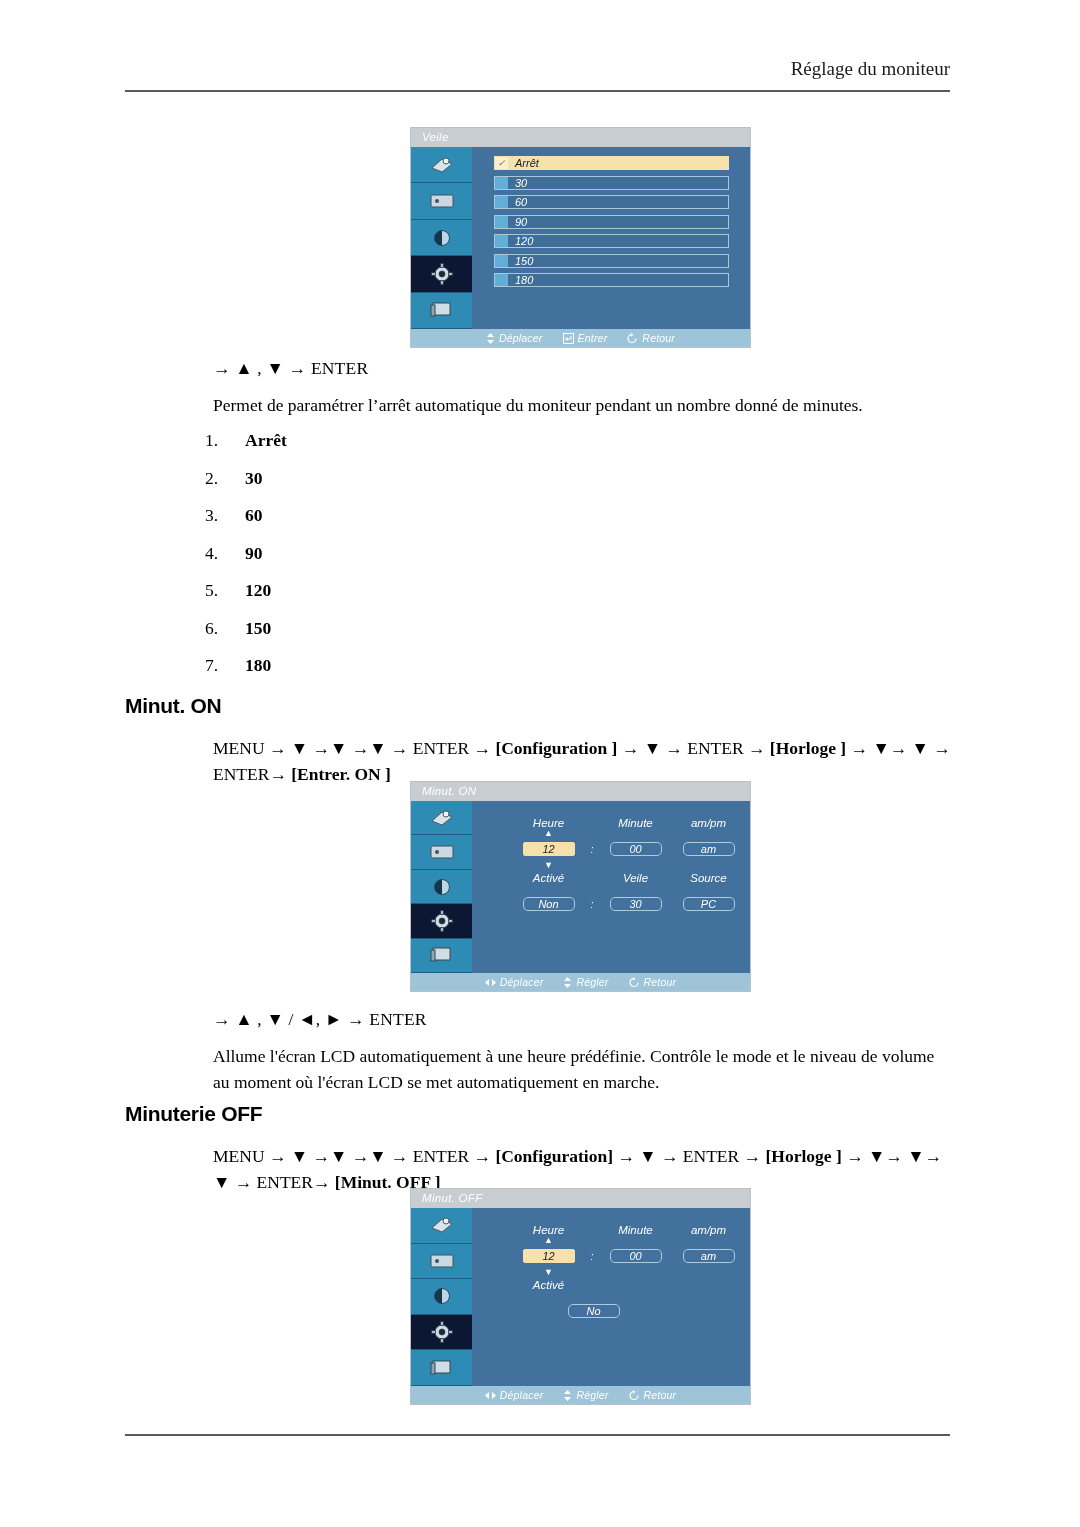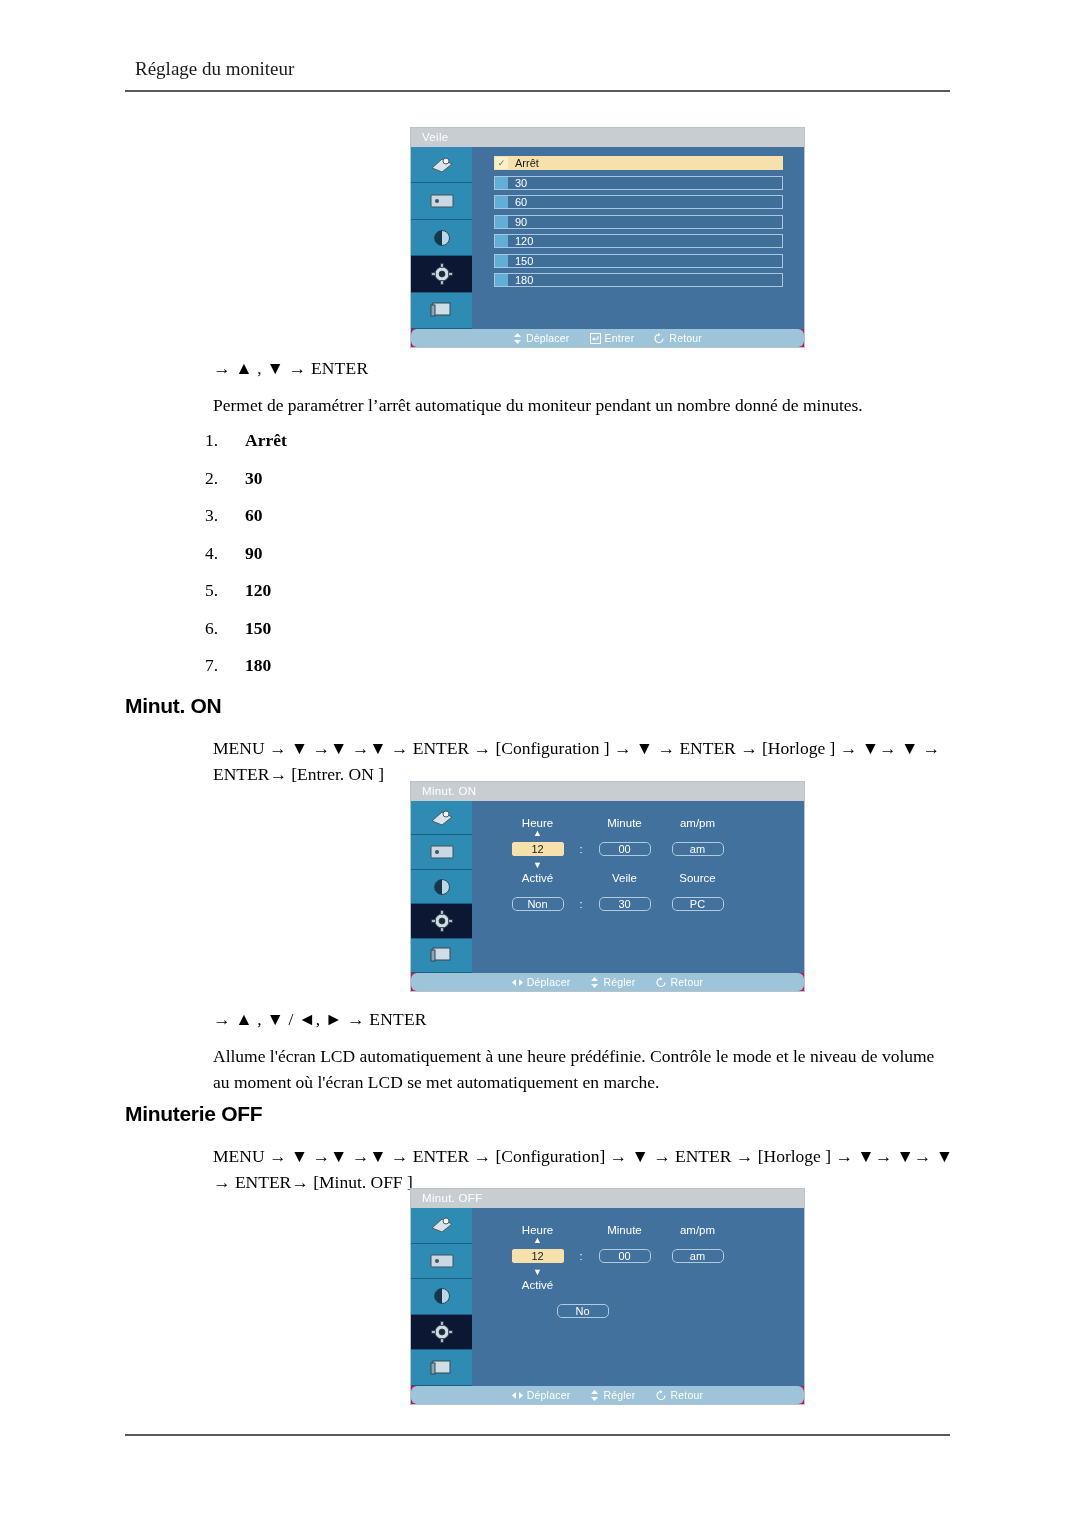--- a/index.html
+++ b/index.html
@@ -12,24 +12,24 @@
     height: 1527px;
     position: relative;
     font-family: "Liberation Serif", serif;
     color: #000000;
     overflow: hidden;
   }
 
   
   .page-header {
     position: absolute;
-    left: 135px;
+    left: 125px;
     top: 58px;
     width: 825px;
-    text-align: left;
+    text-align: right;
     font-family: "Liberation Serif", serif;
     font-size: 19px;
     color: #1a1a1a;
   }
   .rule-top {
     position: absolute;
     left: 125px;
     top: 90px;
     width: 825px;
     height: 0;
@@ -46,21 +46,21 @@
 
   
   .txt {
     position: absolute;
     font-family: "Liberation Serif", serif;
     font-size: 17.5px;
     line-height: 26px;
     color: #000;
   }
   .keyline { letter-spacing: 0.2px; }
-  .b { font-weight: normal; }
+  .b { font-weight: bold; }
 
   .section-title {
     position: absolute;
     left: 125px;
     font-family: "Liberation Sans", sans-serif;
     font-weight: bold;
     font-size: 21px;
     color: #000;
     letter-spacing: -0.3px;
   }
@@ -84,24 +84,25 @@
     flex: none;
     color: #000;
   }
   .num-row .val {
     font-weight: bold;
   }
 
   
   .osd {
     position: absolute;
-    width: 393px;
+    width: 339px;
     background: #be185d;
     box-shadow: 0 0 0 1px #b9c2c9;
     font-family: "Liberation Sans", sans-serif;
+    font-style: italic;
   }
   .osd-title {
     height: 19px;
     background: #C8CDD2;
     color: #ffffff;
     font-size: 11.5px;
     line-height: 19px;
     padding-left: 11px;
     letter-spacing: 0.3px;
     box-sizing: border-box;
@@ -139,21 +140,20 @@
     height: 18px;
     background: #9DC4D8;
     color: #ffffff;
     font-size: 10.5px;
     line-height: 18px;
     display: flex;
     align-items: center;
     justify-content: center;
     gap: 20px;
     letter-spacing: 0.2px;
-    border-radius: 6px;
   }
   .foot-item { display: inline-flex; align-items: center; gap: 4px; }
   .foot-item svg { display:block; }
 
   
   .opt-list {
     padding: 9px 21px 8px 22px;
     display: flex;
     flex-direction: column;
     gap: 5.5px;
@@ -194,21 +194,21 @@
 
   
   .timer-wrap {
     position: relative;
     height: 100%;
     padding: 16px 0 0 0;
   }
   .timer-row {
     display: flex;
     align-items: center;
-    padding-left: 29px;
+    padding-left: 40px;
   }
   .tcell {
     width: 73px;
     flex: none;
     text-align: center;
     font-size: 11.5px;
     color: #ffffff;
   }
   .tgap { width: 14px; flex: none; text-align: center; color: #ffffff; font-size: 11px; }
   .tbox {

